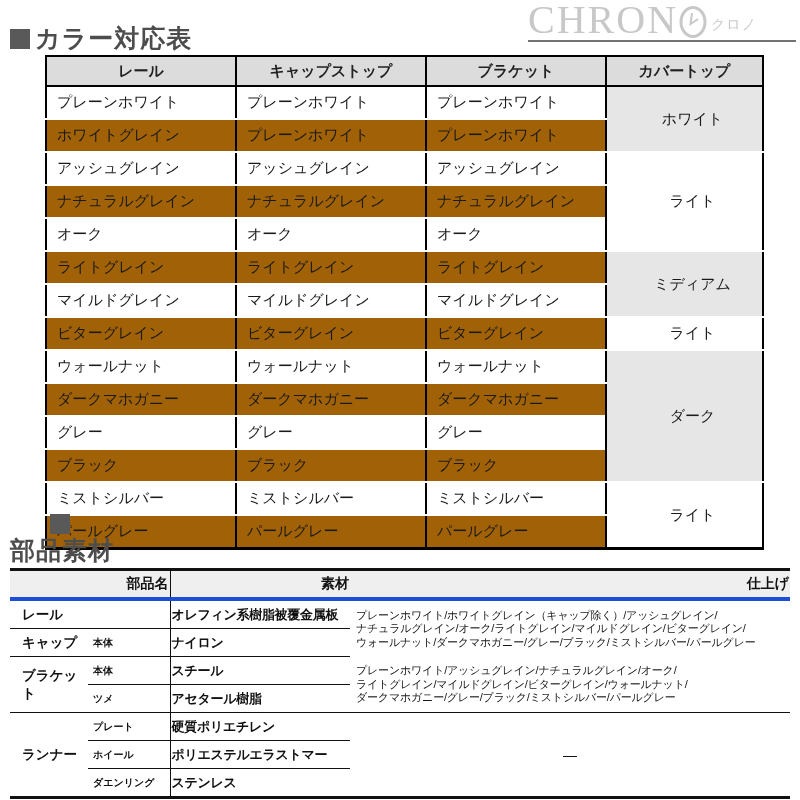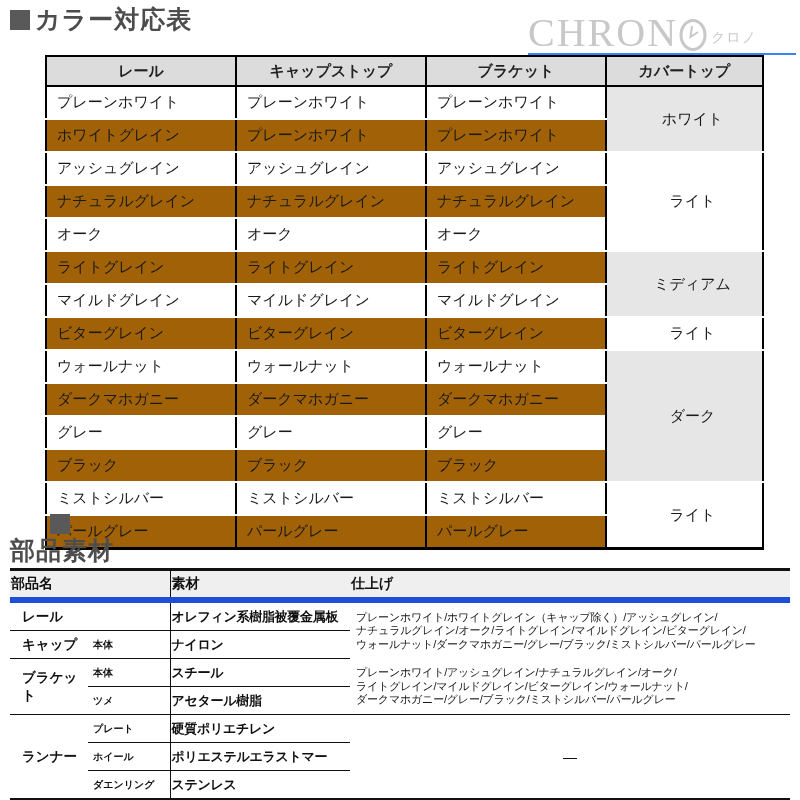--- a/index.html
+++ b/index.html
@@ -9,28 +9,28 @@
     color:#1a1a1a;overflow:hidden;
   }
   
   .section-title{
     position:absolute;left:10px;display:flex;align-items:center;
     font-size:25px;font-weight:bold;color:#4d4d4d;letter-spacing:1px;
   }
   .section-title .sq{
     width:20px;height:20px;background:#595959;display:inline-block;margin-right:5px;
   }
-  #title-colors{top:3px;}
+  #title-colors{top:22px;}
   #title-materials{top:514px;flex-direction:column;}
 
   
   .logo{
-    position:absolute;left:528px;top:13px;width:268px;height:40px;
+    position:absolute;left:528px;top:0px;width:268px;height:40px;
     display:flex;align-items:flex-start;
-    border-bottom:2px solid #3b82f6;
+    border-bottom:2px solid #737373;
   }
   .logo-main{
     font-family:"Liberation Serif","DejaVu Serif",serif;
     font-size:40px;line-height:40px;color:#c8c8c8;letter-spacing:2px;font-weight:400;
   }
   .logo .clock{margin-top:6px;}
   .logo-kana{
     font-size:14px;color:#c8c8c8;margin-top:16px;margin-left:3px;letter-spacing:1px;
   }
 
@@ -54,21 +54,21 @@
   .t1 td.cv-g{background:#e6e6e6 !important;}
   .t1 td.cv-w{background:#ffffff !important;}
 
   
   .t2{
     position:absolute;left:10px;top:568px;width:780px;
     border-top:3px solid #111;border-bottom:3px solid #111;
   }
   .t2 th{
     background:#efefef;height:24px;font-size:14px;font-weight:700;color:#111;
-    border-bottom:6px solid #1d4ed8;text-align:left;
+    border-bottom:4px solid #1d4ed8;text-align:right;
   }
   .t2 td{
     height:25px;font-size:13.5px;font-weight:600;color:#111;
     vertical-align:middle;background:#fff;
   }
   .t2 .v-sep{border-right:1.5px solid #111;}
   .t2 .bb{border-bottom:1.5px solid #111;}
   .t2 .group{padding-left:12px;}
   .t2 .part{padding-left:5px;font-size:10px;}
   .t2 .mat{font-size:13px;letter-spacing:-0.3px;white-space:nowrap;}

